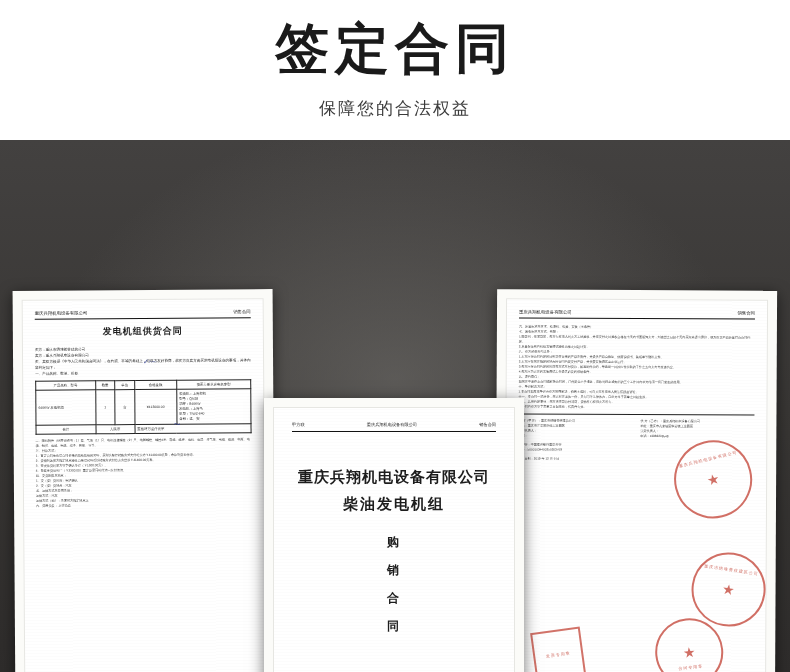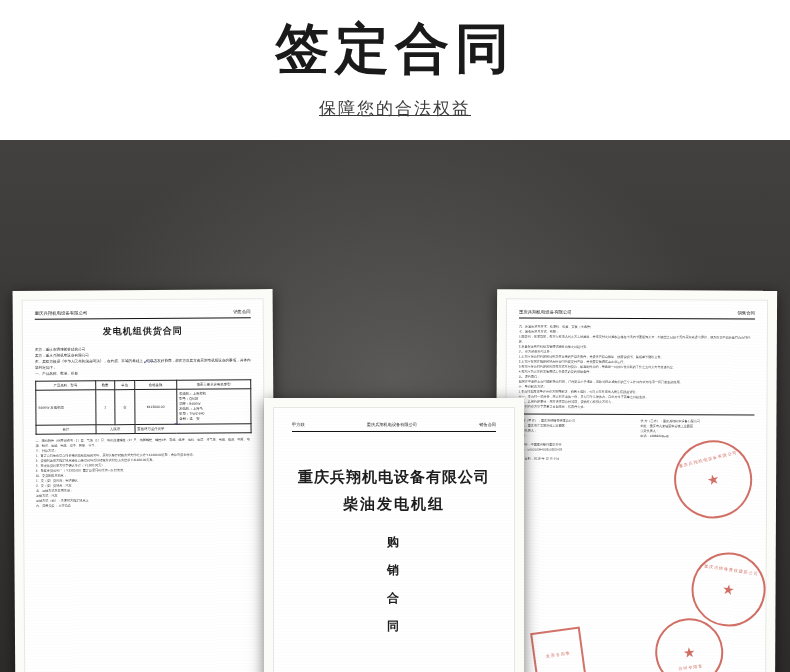--- a/index.html
+++ b/index.html
@@ -23,21 +23,20 @@
     font-weight:bold;
     color:#1a1a1a;
     font-family:"Liberation Serif", serif;
     line-height:1.1;
   }
   .header .sub{
     margin-top:18px;
     font-size:17px;
     color:#3a3a3a;
     letter-spacing:2px;
-    text-decoration:underline;
   }
 
   
   .band{
     position:absolute;left:0;top:140px;
     width:790px;height:532px;
     background:#3c3a38;
     overflow:hidden;
   }
   .band:before{

